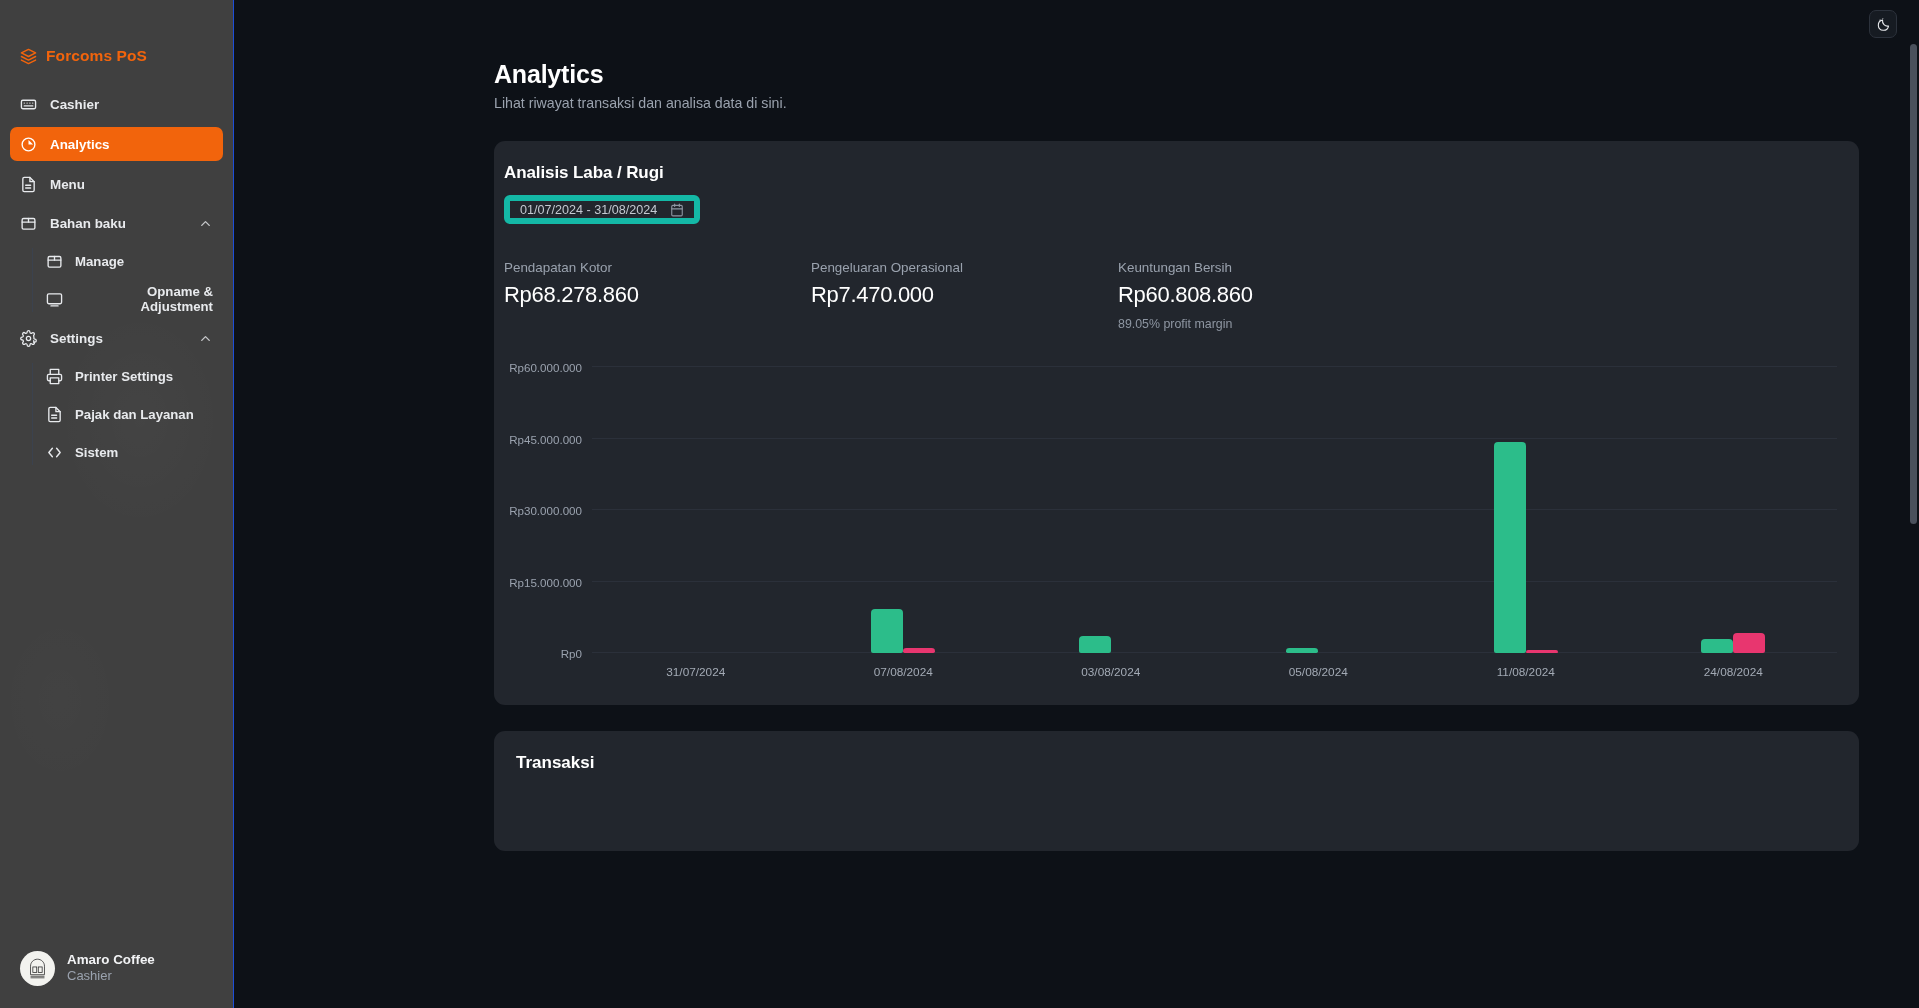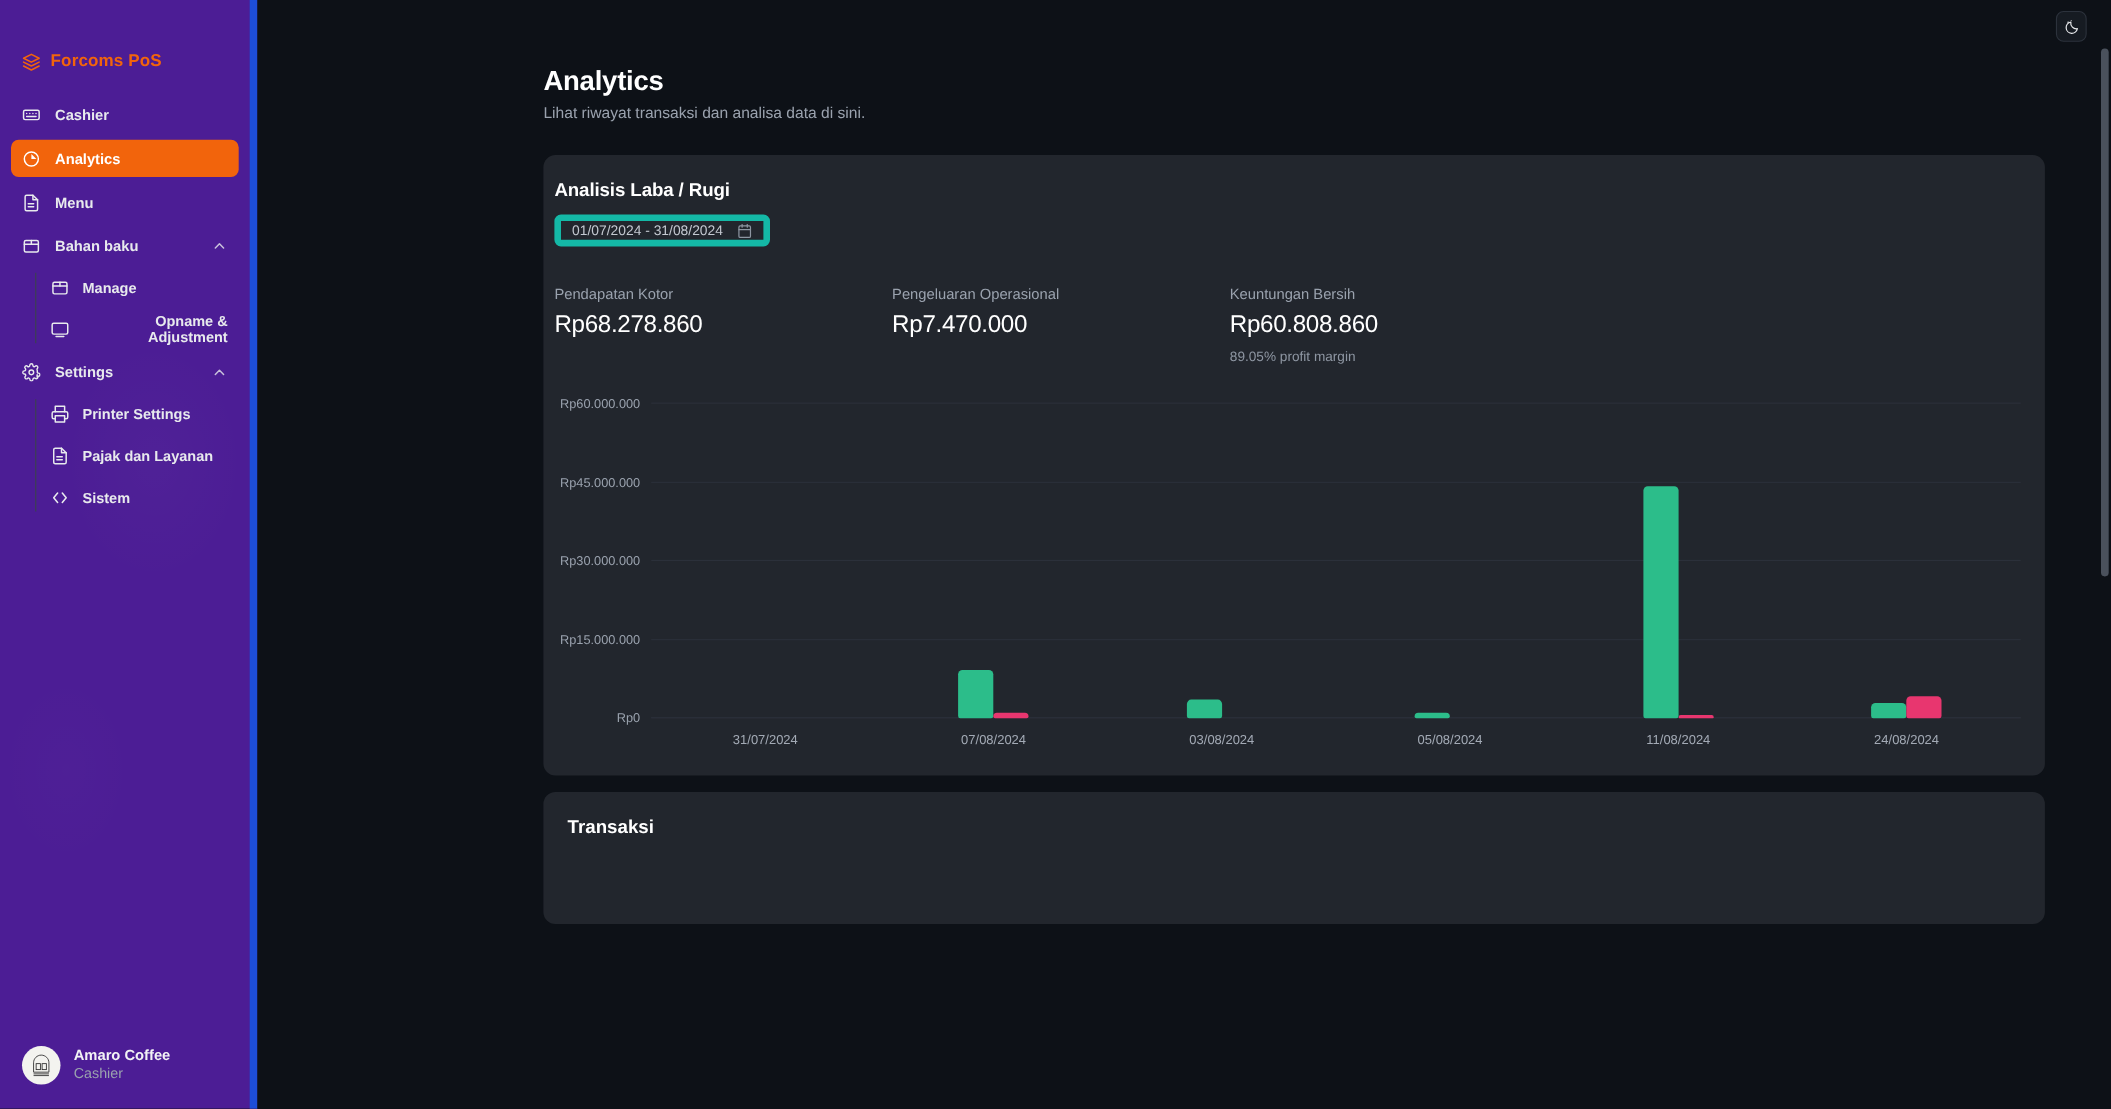--- a/index.html
+++ b/index.html
@@ -8,22 +8,22 @@
     width: 1919px; height: 1008px;
     background: #0d1117;
     font-family: "Liberation Sans", sans-serif;
     overflow: hidden;
   }
   .app { display: flex; width: 1919px; height: 1008px; position: relative; }
 
   
   .sidebar {
     width: 234px; flex: 0 0 234px; height: 1008px;
-    background: #4c1d95;
-    border-right: 7px solid #1d4ed8;
+    background: #404040;
+    border-right: 1px solid #1d4ed8;
     display: flex; flex-direction: column;
     position: relative; overflow: hidden;
   }
   .sidebar::after {
     content: ""; position: absolute; inset: 0;
     background:
       radial-gradient(ellipse 120px 160px at 140px 420px, rgba(255,255,255,.018), transparent 70%),
       radial-gradient(ellipse 90px 130px at 60px 700px, rgba(255,255,255,.012), transparent 70%);
     pointer-events: none;
   }
@@ -127,21 +127,21 @@
   }
   .bar { border-radius: 4px 4px 2px 2px; }
   .bar.income { background: #2cbd8a; }
   .bar.expense { background: #e8366f; }
   .xlab {
     position: absolute; top: calc(100% + 12px); left: 50%; transform: translateX(-50%);
     font-size: 11.8px; color: #a3aab5; white-space: nowrap;
   }
   .axis-base { position: absolute; left: 0; right: 0; bottom: 0; height: 1px; background: #2b303a; }
 
-  .card2 { margin: 15px 60px 0 260px; background: #22262d; border-radius: 11px; padding: 22px; height: 120px; }
+  .card2 { margin: 26px 60px 0 260px; background: #22262d; border-radius: 11px; padding: 22px; height: 120px; }
   .card2-title { font-size: 17px; font-weight: 700; color: #fff; }
 
   
   .scrollbar {
     position: absolute; right: 2px; top: 44px; width: 7px; height: 480px;
     background: #4a515c; border-radius: 4px;
   }
 </style>
 </head>
 <body>

